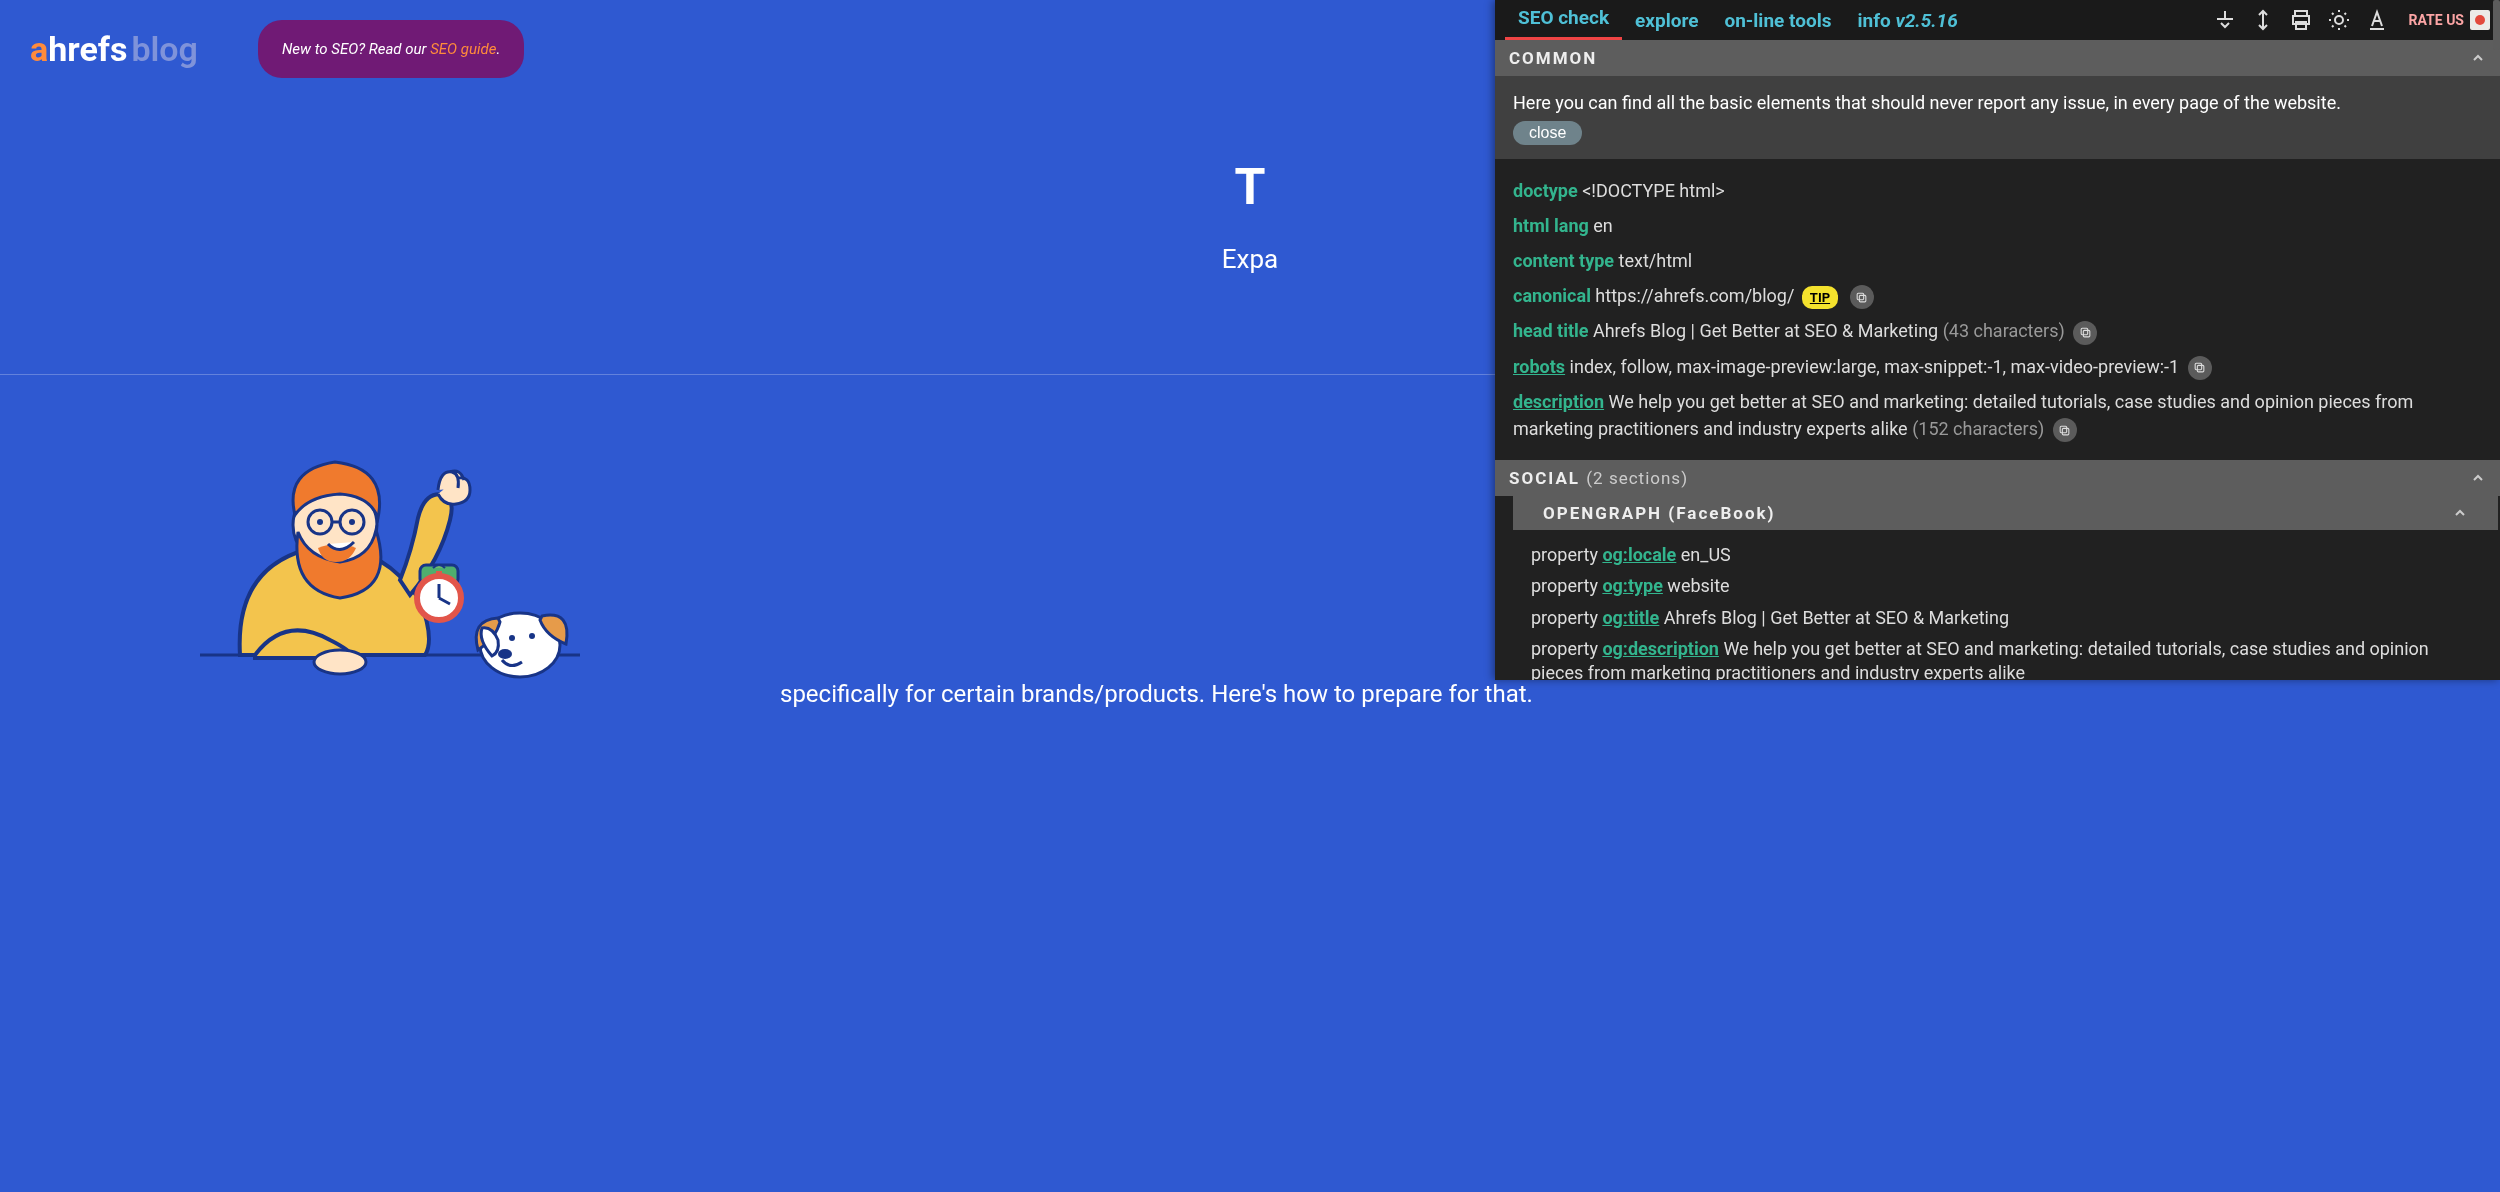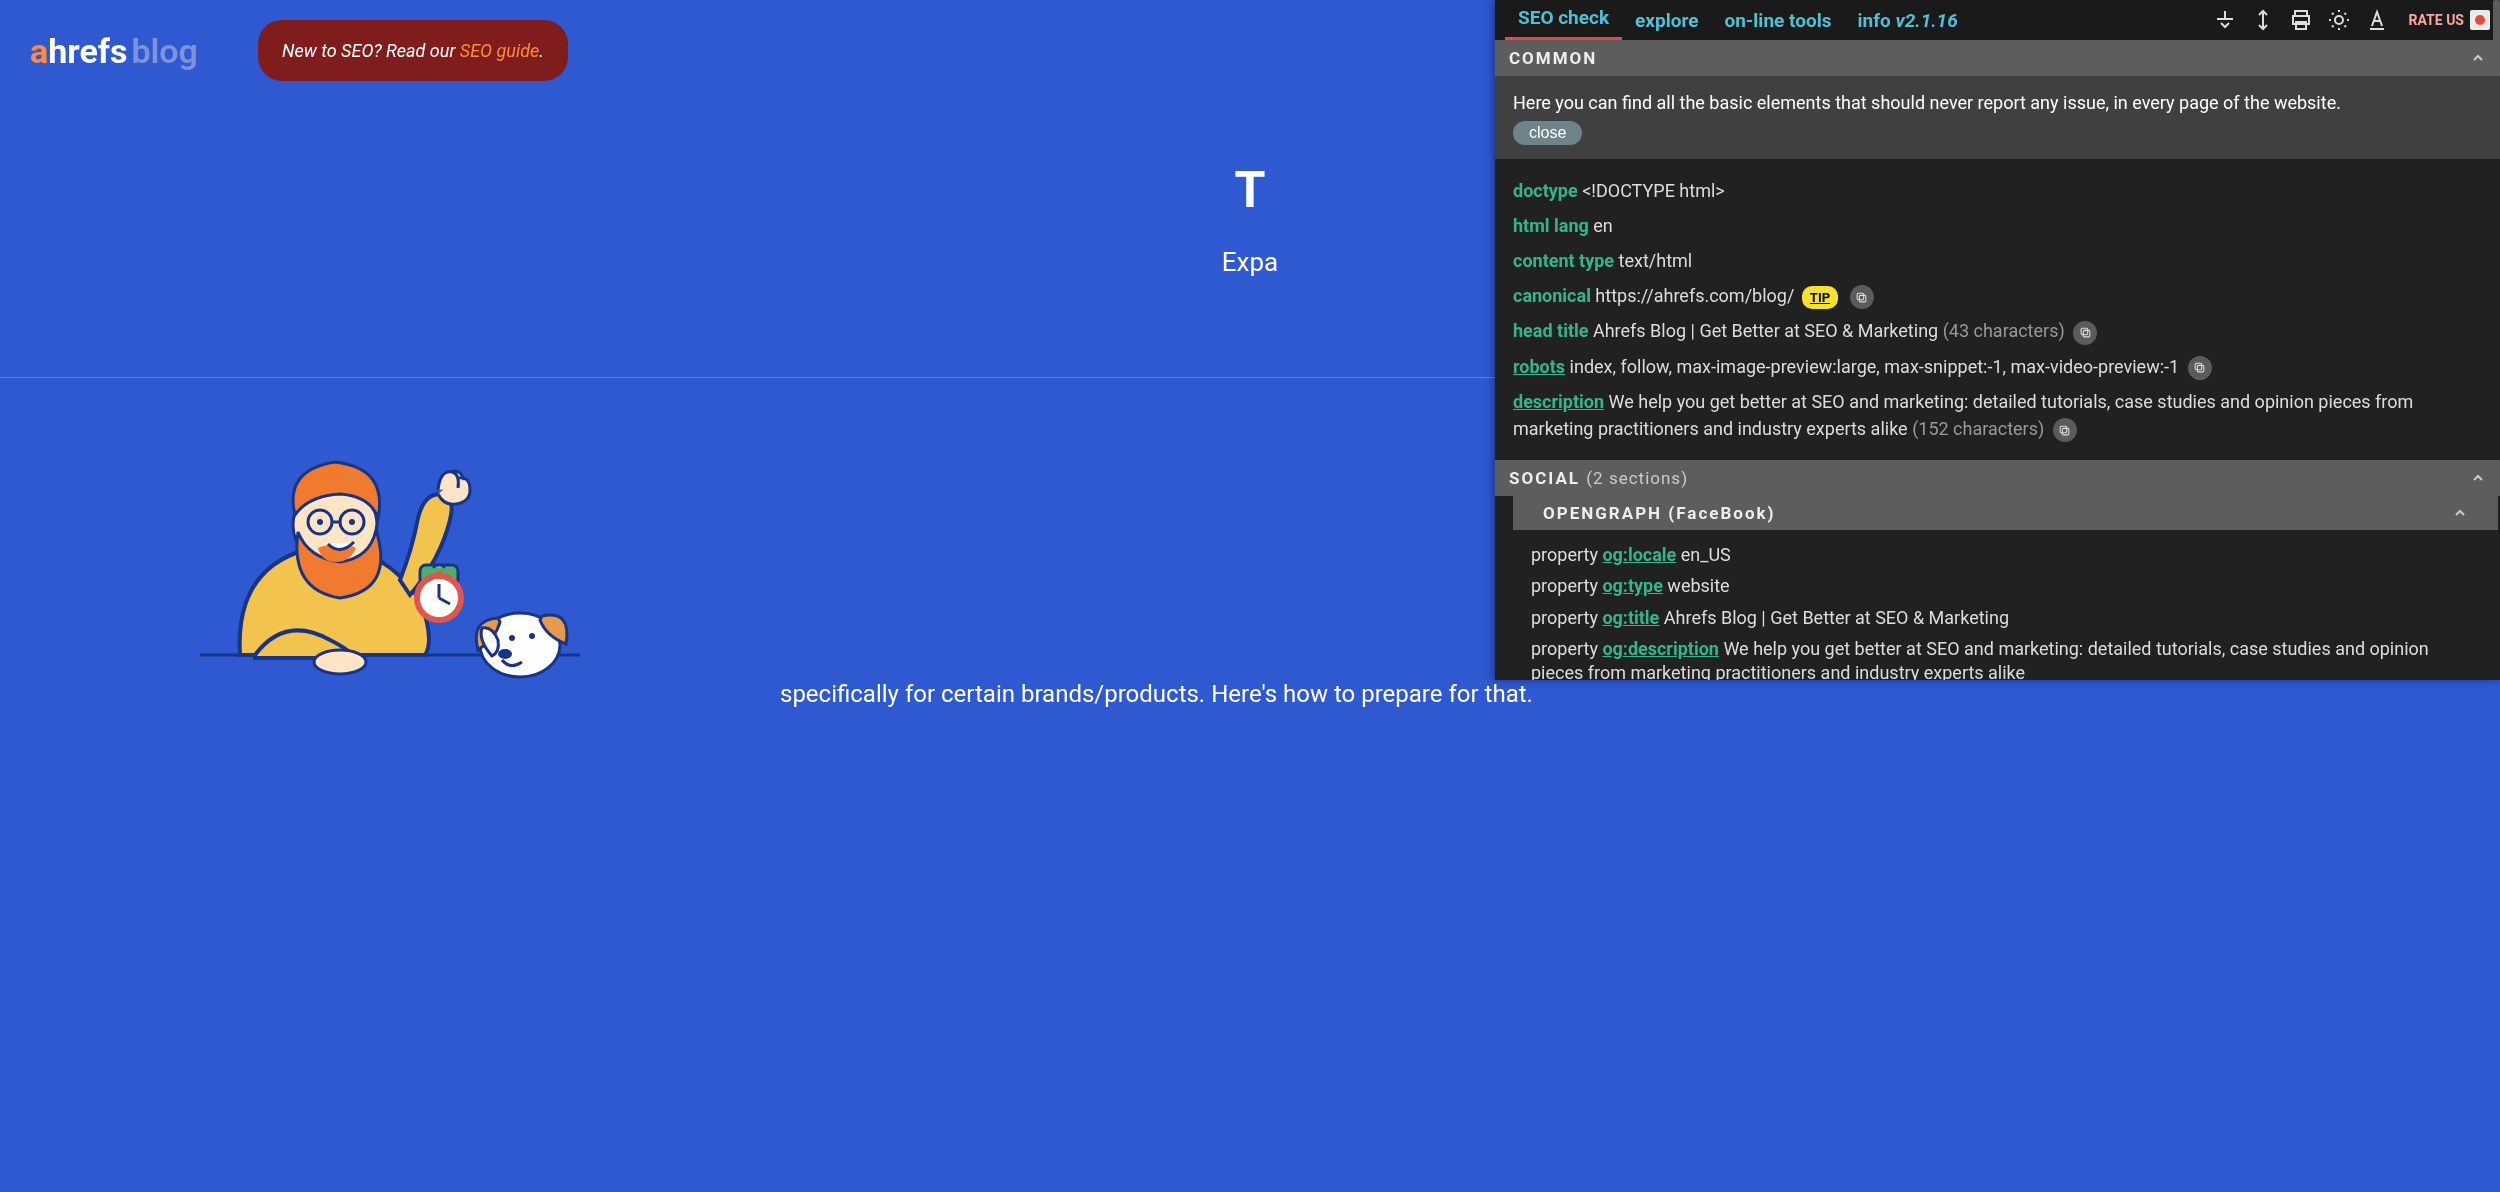--- a/index.html
+++ b/index.html
@@ -27,24 +27,24 @@
   .logo {
     font-size: 34px;
     font-weight: 700;
     display: flex;
     align-items: baseline;
   }
   .logo .o { color: #ff8b3b; }
   .logo .h { color: #fff; }
   .logo .blog { color: #7f93da; margin-left: 4px; font-weight: 600; }
   .seo-pill {
-    background: #7f1d1d;
+    background: #701a75;
     color: #fff;
     font-style: italic;
-    font-size: 18px;
+    font-size: 15px;
     padding: 20px 24px;
     border-radius: 24px;
   }
   .seo-pill .guide { color: #ff8b3b; }
   .hero {
     text-align: center;
     margin-top: 80px;
     font-size: 50px;
     font-weight: 700;
     color: #fff;
@@ -310,21 +310,21 @@
   <div class="bottom-text">specifically for certain brands/products. Here's how to prepare for that.</div>
 </div>
 
 <div class="panel">
 
   <div class="tabbar">
     <div class="tab active">SEO check</div>
     <div class="tab">explore</div>
     <div class="tab">on-line tools</div>
     <div class="tab">
-      <span>info </span><span class="info-ver">v2.1.16</span>
+      <span>info </span><span class="info-ver">v2.5.16</span>
     </div>
     <div class="spacer"></div>
     <div class="toolbar-icons">
       <span class="tbicon">
         <svg viewBox="0 0 24 24" fill="none" stroke="currentColor" stroke-width="2">
             <path d="M12 3v8M8 15l4 4 4-4M4 11h16"></path>
           </svg>
       </span>
       <span class="tbicon">
         <svg viewBox="0 0 24 24" fill="none" stroke="currentColor" stroke-width="2">

